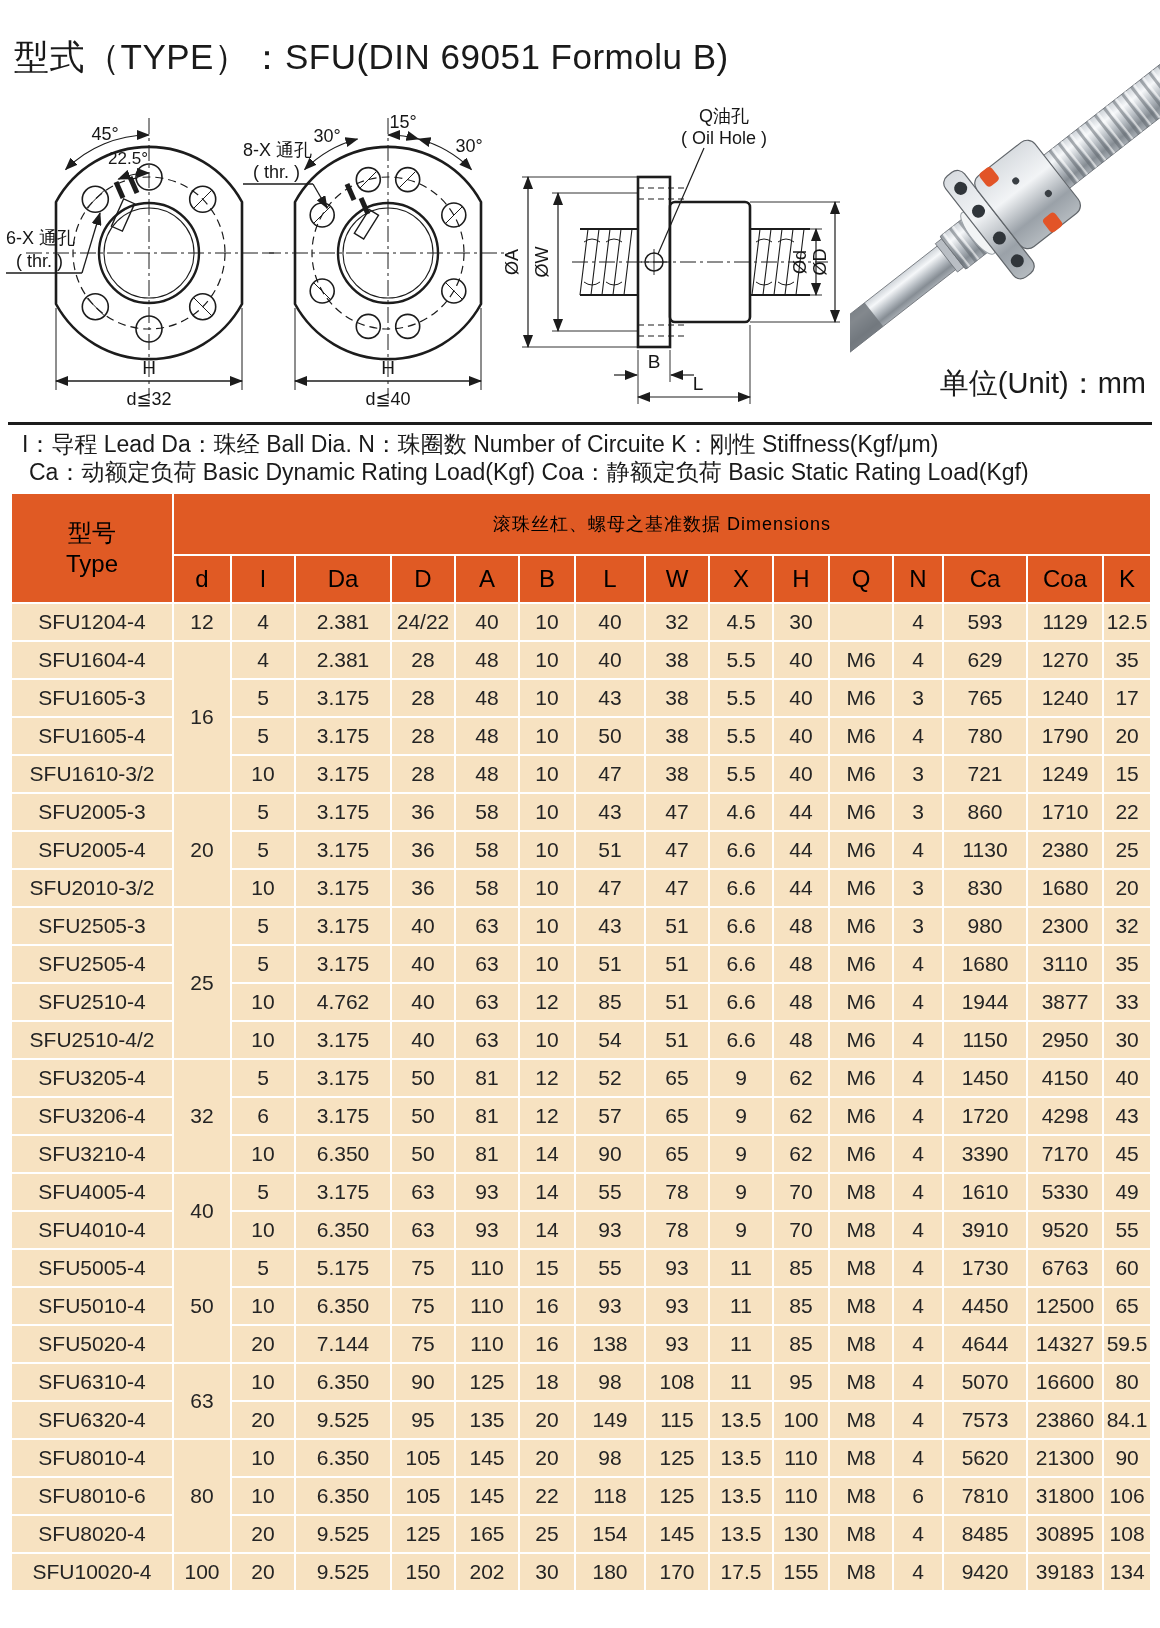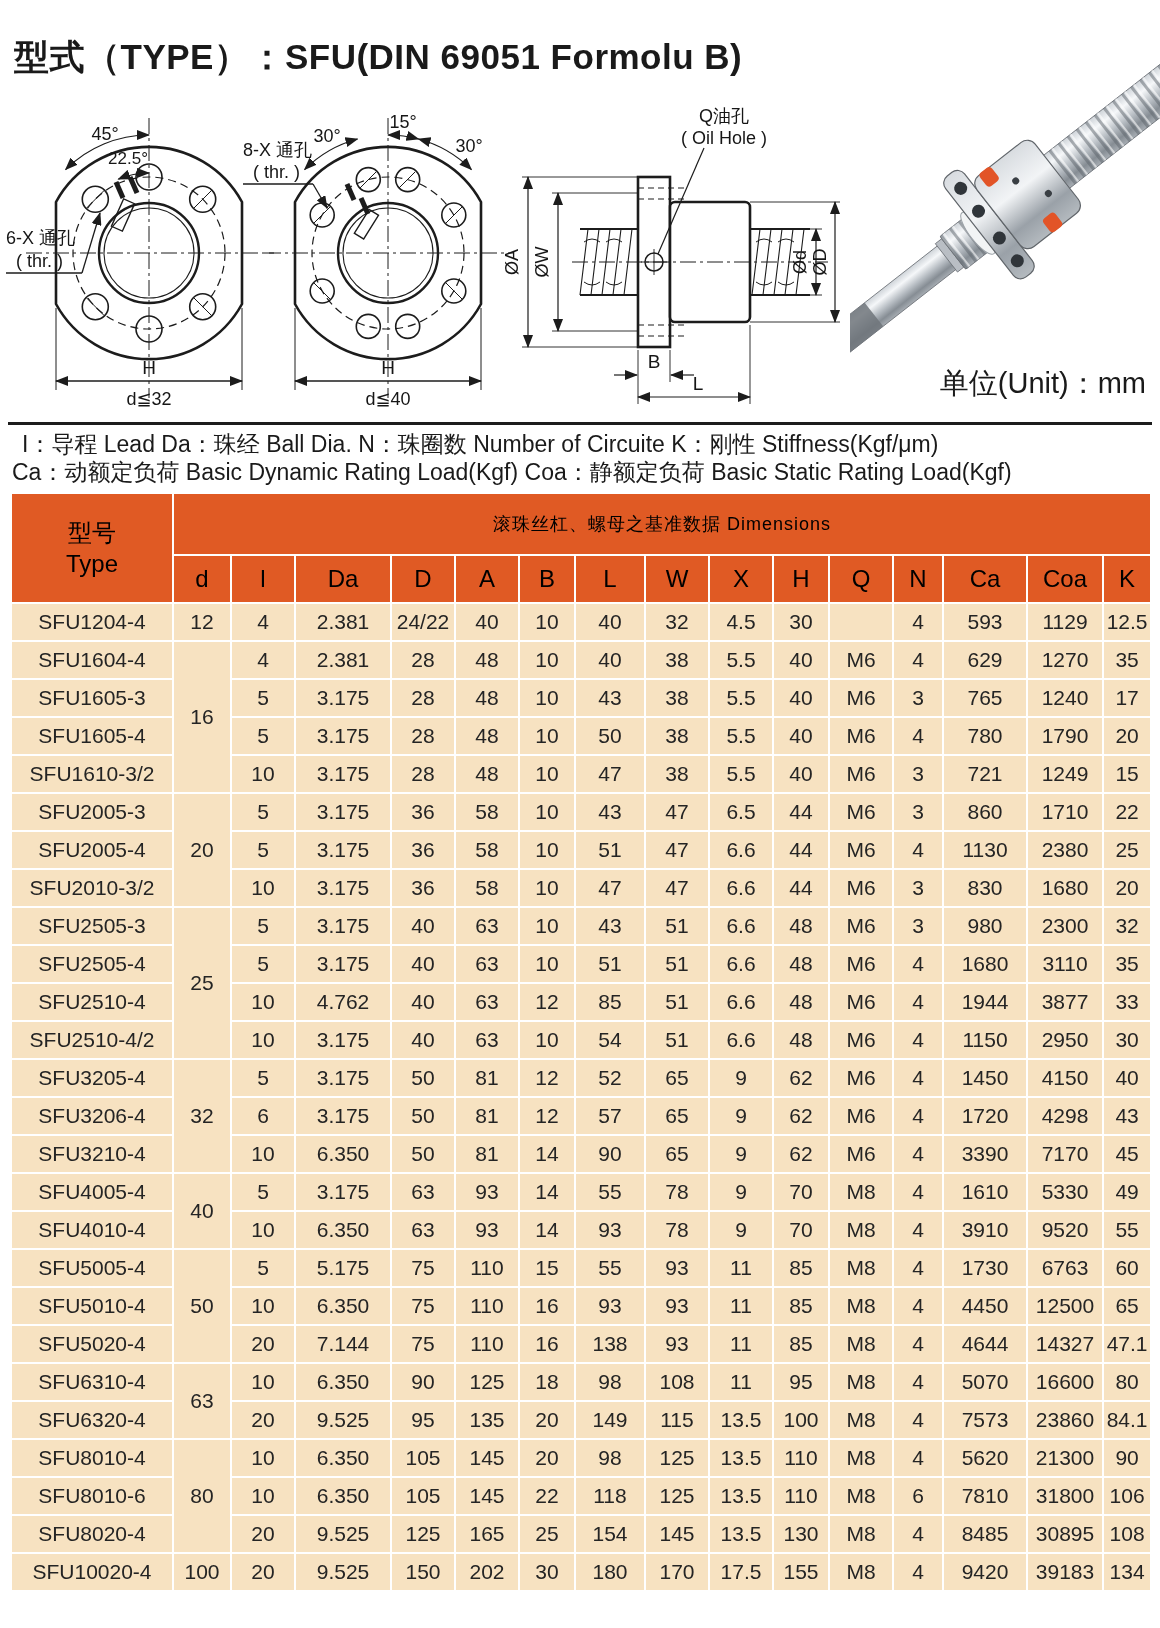--- a/index.html
+++ b/index.html
@@ -1,29 +1,29 @@
 <!DOCTYPE html>
 <html><head>
 <meta charset="utf-8">
 <style>
   html,body{margin:0;padding:0;}
   body{
     width:1160px;height:1628px;position:relative;background:#ffffff;
     font-family:"Liberation Sans",sans-serif;color:#1a1a1a;overflow:hidden;
   }
   .title{
-    position:absolute;left:14px;top:34px;font-size:35px;font-weight:bold;
+    position:absolute;left:14px;top:34px;font-size:35px;font-weight:normal;
     letter-spacing:.5px;white-space:nowrap;
   }
   .diagram{position:absolute;}
   svg text{font-family:"Liberation Sans",sans-serif;fill:#161616;stroke:none;}
   .unit-label{position:absolute;right:14px;top:364px;font-size:29px;font-weight:500;}
   .rule{position:absolute;left:8px;top:422px;width:1144px;height:3px;background:#1c1c1c;}
   .legend-line1{position:absolute;left:22px;top:429px;font-size:23px;white-space:nowrap;}
-  .legend-line2{position:absolute;left:12px;top:457px;font-size:23px;white-space:nowrap;}
+  .legend-line2{position:absolute;left:29px;top:457px;font-size:23px;white-space:nowrap;}
   table.spec{
     position:absolute;left:10px;top:492px;width:1140px;
     border-collapse:collapse;table-layout:fixed;
   }
   table.spec th,table.spec td{
     border:2px solid #ffffff;text-align:center;vertical-align:middle;
     padding:0;box-sizing:border-box;overflow:hidden;white-space:nowrap;
   }
   table.spec thead th{background:#E05A24;color:#000000;font-weight:normal;}
   th.group-h{font-size:18px;height:62px;letter-spacing:1px;}
@@ -373,21 +373,21 @@
       <tr>
         <td class="model">SFU2005-3</td>
         <td class="dcell" rowspan="3">20</td>
         <td>5</td>
         <td>3.175</td>
         <td>36</td>
         <td>58</td>
         <td>10</td>
         <td>43</td>
         <td>47</td>
-        <td>6.5</td>
+        <td>4.6</td>
         <td>44</td>
         <td>M6</td>
         <td>3</td>
         <td>860</td>
         <td>1710</td>
         <td>22</td>
       </tr>
       <tr>
         <td class="model">SFU2005-4</td>
         <td>5</td>
@@ -621,21 +621,21 @@
         <td>110</td>
         <td>16</td>
         <td>138</td>
         <td>93</td>
         <td>11</td>
         <td>85</td>
         <td>M8</td>
         <td>4</td>
         <td>4644</td>
         <td>14327</td>
-        <td>47.1</td>
+        <td>59.5</td>
       </tr>
       <tr>
         <td class="model">SFU6310-4</td>
         <td class="dcell" rowspan="2">63</td>
         <td>10</td>
         <td>6.350</td>
         <td>90</td>
         <td>125</td>
         <td>18</td>
         <td>98</td>

